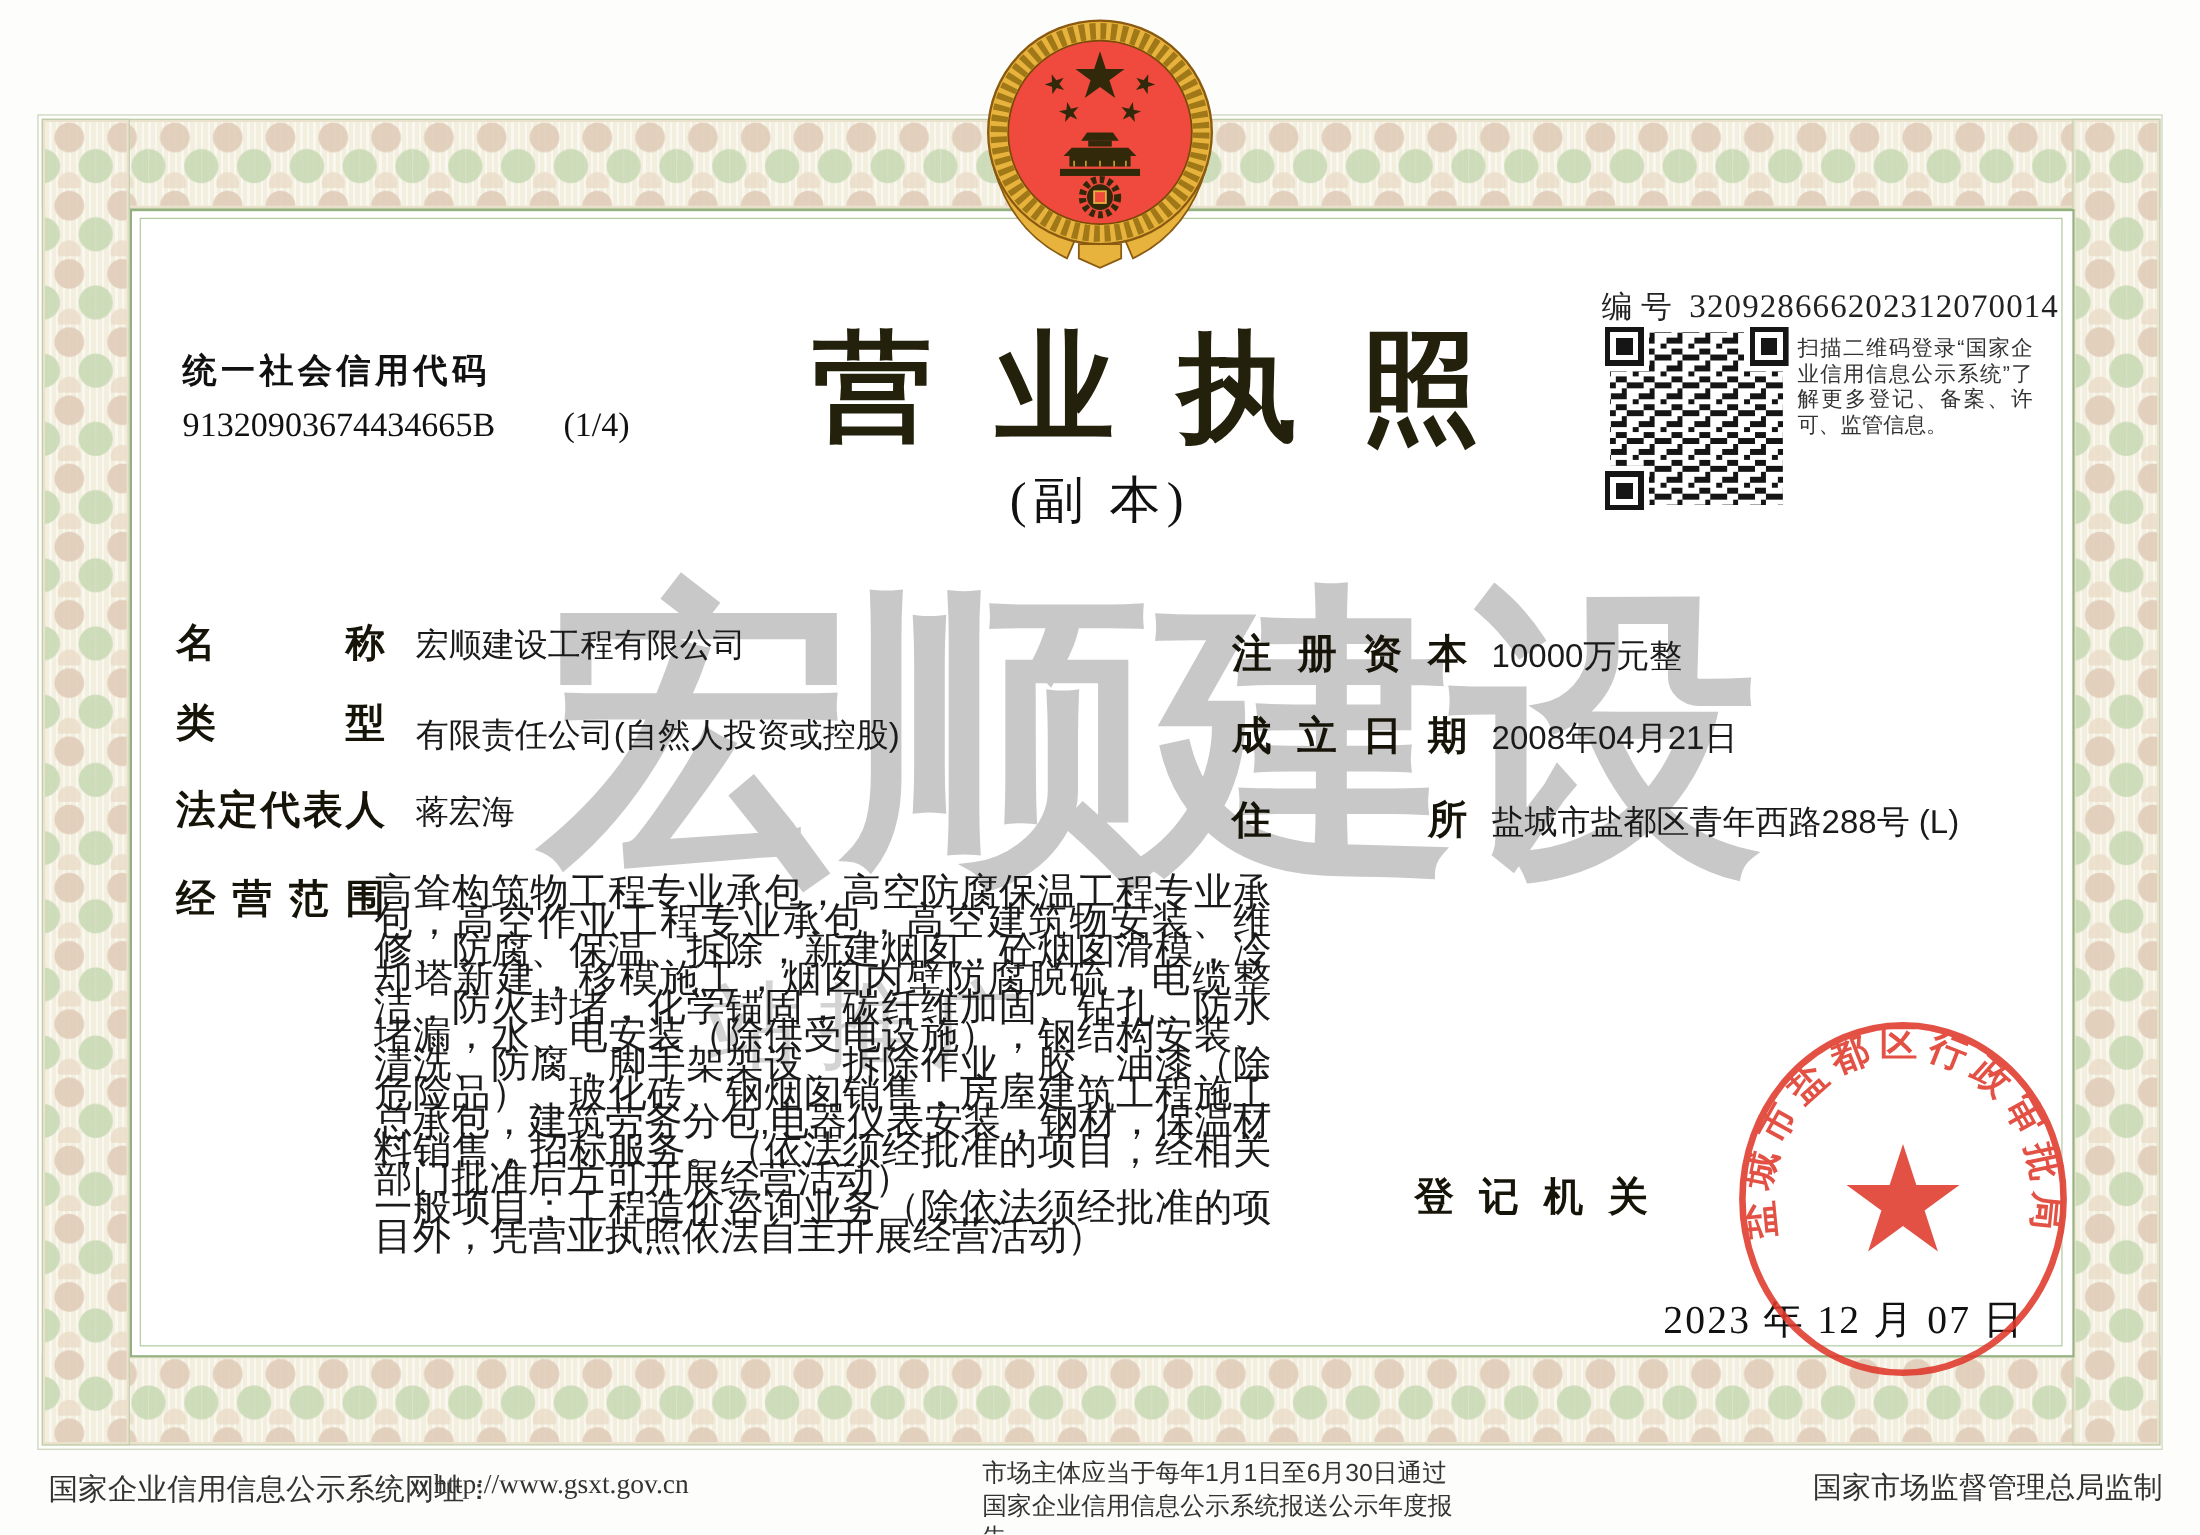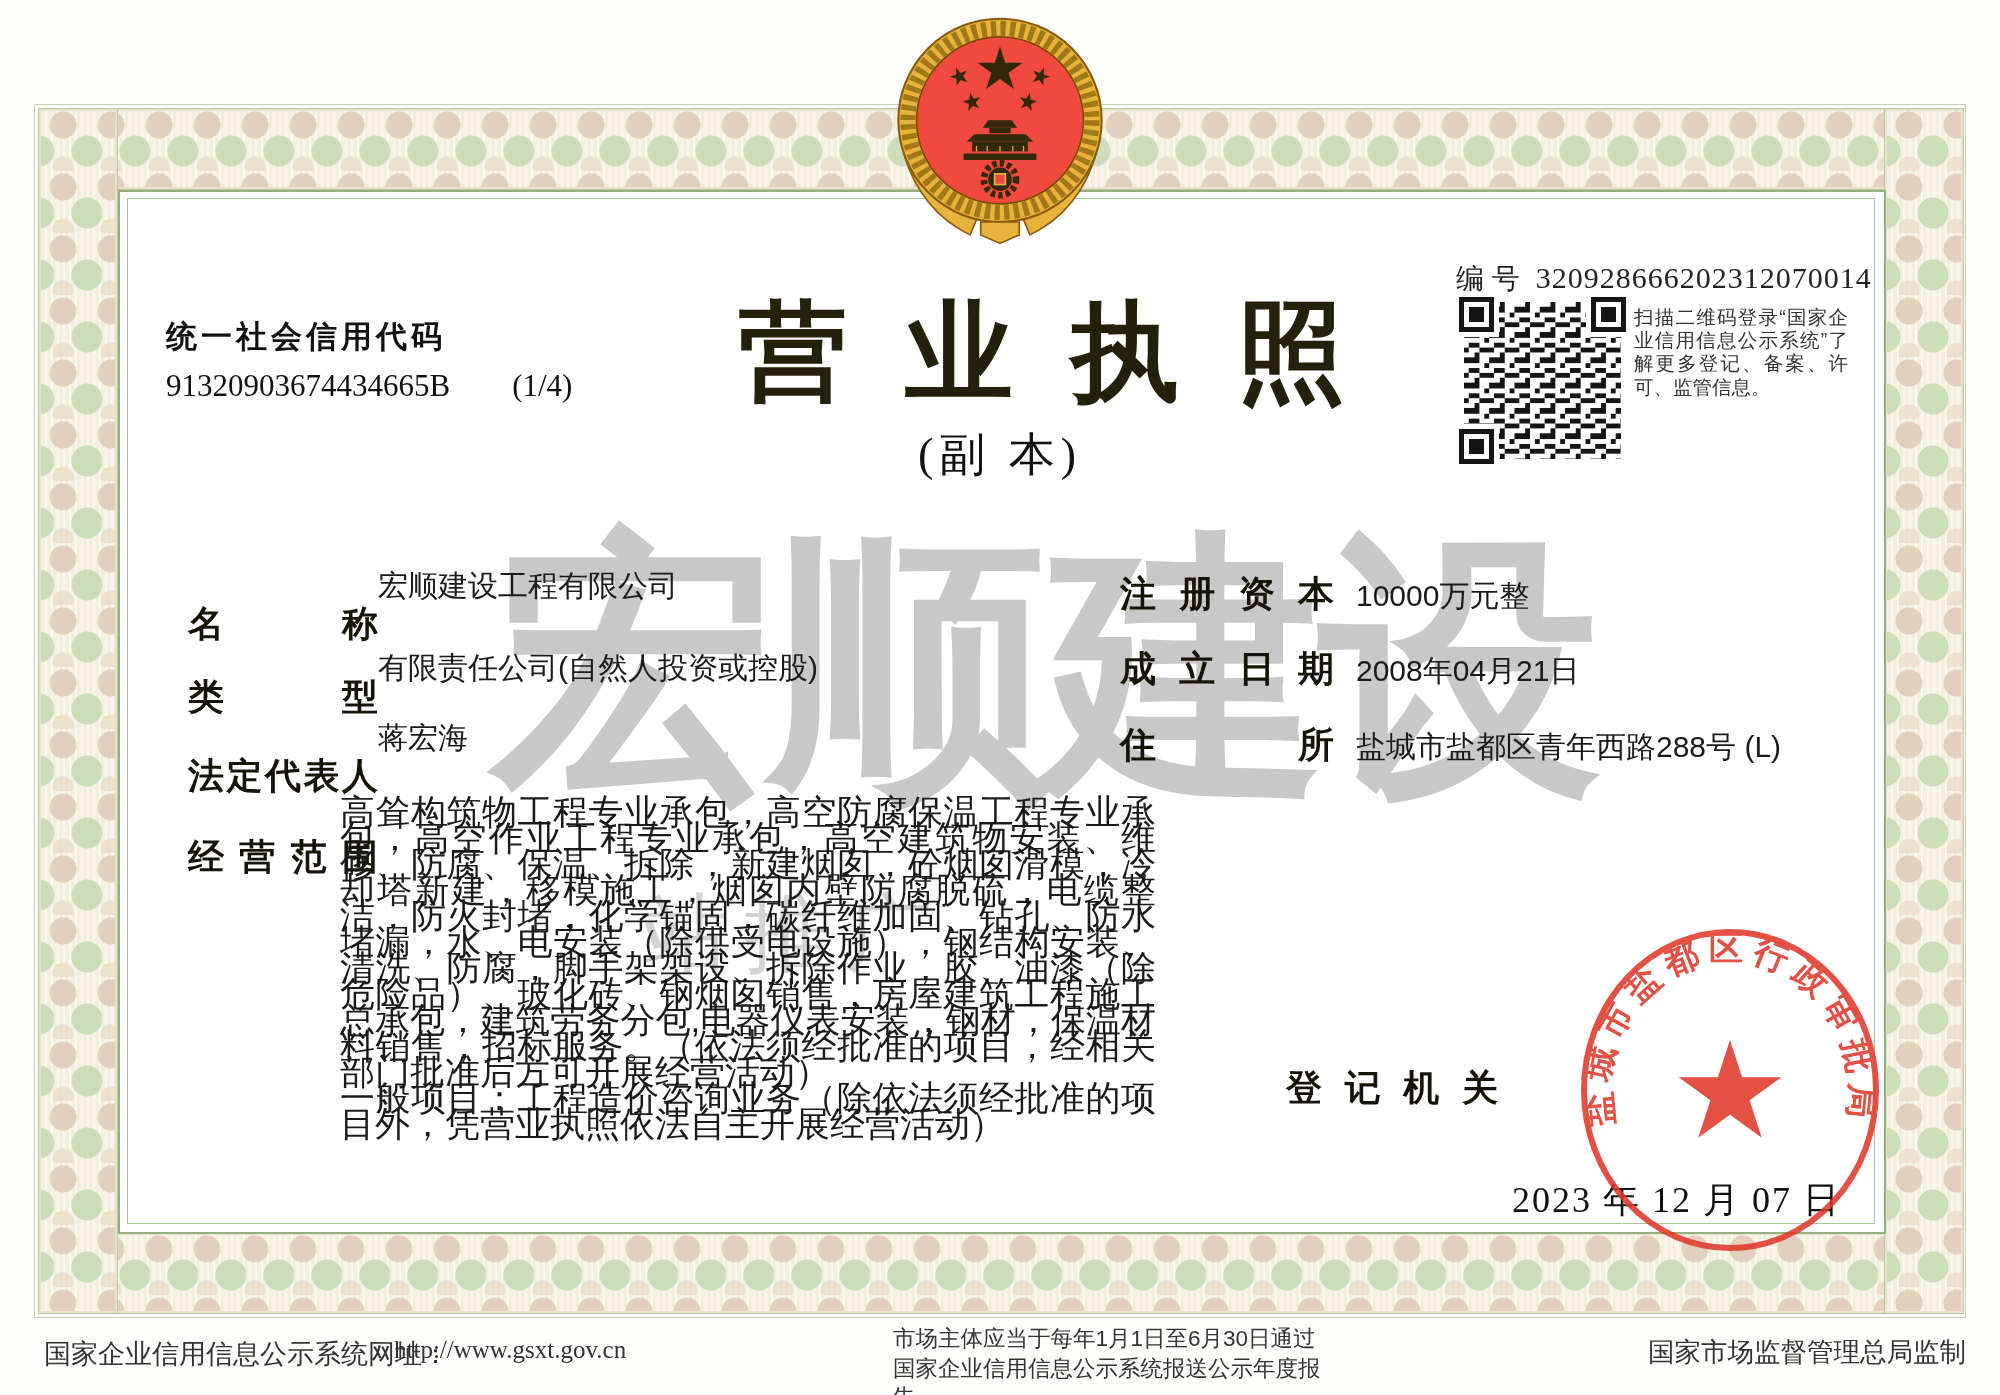--- a/index.html
+++ b/index.html
@@ -48,21 +48,21 @@
   .credit-row .pg{margin-left:62px;}
 
   
   .qr{position:absolute;left:1459px;top:297px;width:167px;height:167px;}
   .qr-caption{position:absolute;left:1634px;top:306px;width:214px;font-size:19.5px;
        line-height:23.2px;color:#333;text-align:justify;}
 
   
   .flabel{position:absolute;font-size:36px;font-weight:600;color:#161408;
        text-align:justify;text-align-last:justify;}
-  .flabel.lcol{left:188px;width:190px;margin-top:40px;}
+  .flabel.lcol{left:160px;width:190px;}
   .flabel.rcol{left:1120px;width:214px;}
   .fvalue{position:absolute;font-size:30px;color:#1a1a1a;white-space:nowrap;}
   .scope{position:absolute;left:340px;top:799px;width:816px;font-size:35px;line-height:26px;
        color:#1a1a1a;text-align:justify;white-space:pre-wrap;letter-spacing:0;}
 
   
   .registrar{position:absolute;left:1286px;top:1064px;width:212px;font-size:36px;font-weight:600;
        text-align:justify;text-align-last:justify;color:#161408;}
   .issue-date{position:absolute;left:1512px;top:1176px;font-family:"Liberation Serif",serif;
        font-size:36px;letter-spacing:2px;color:#111;white-space:nowrap;}

